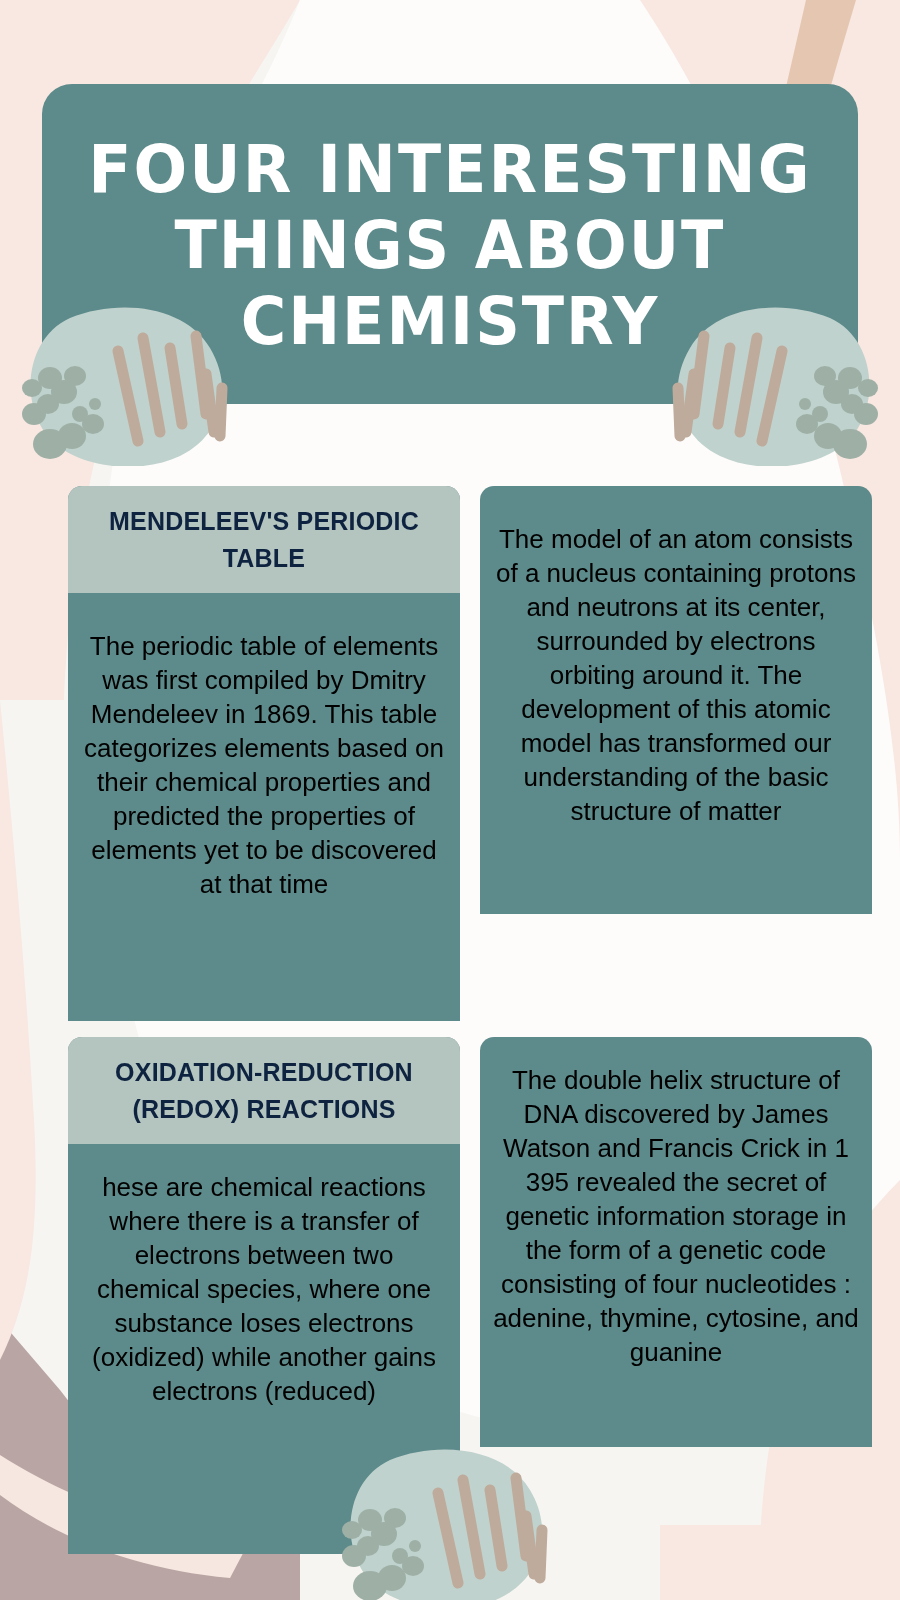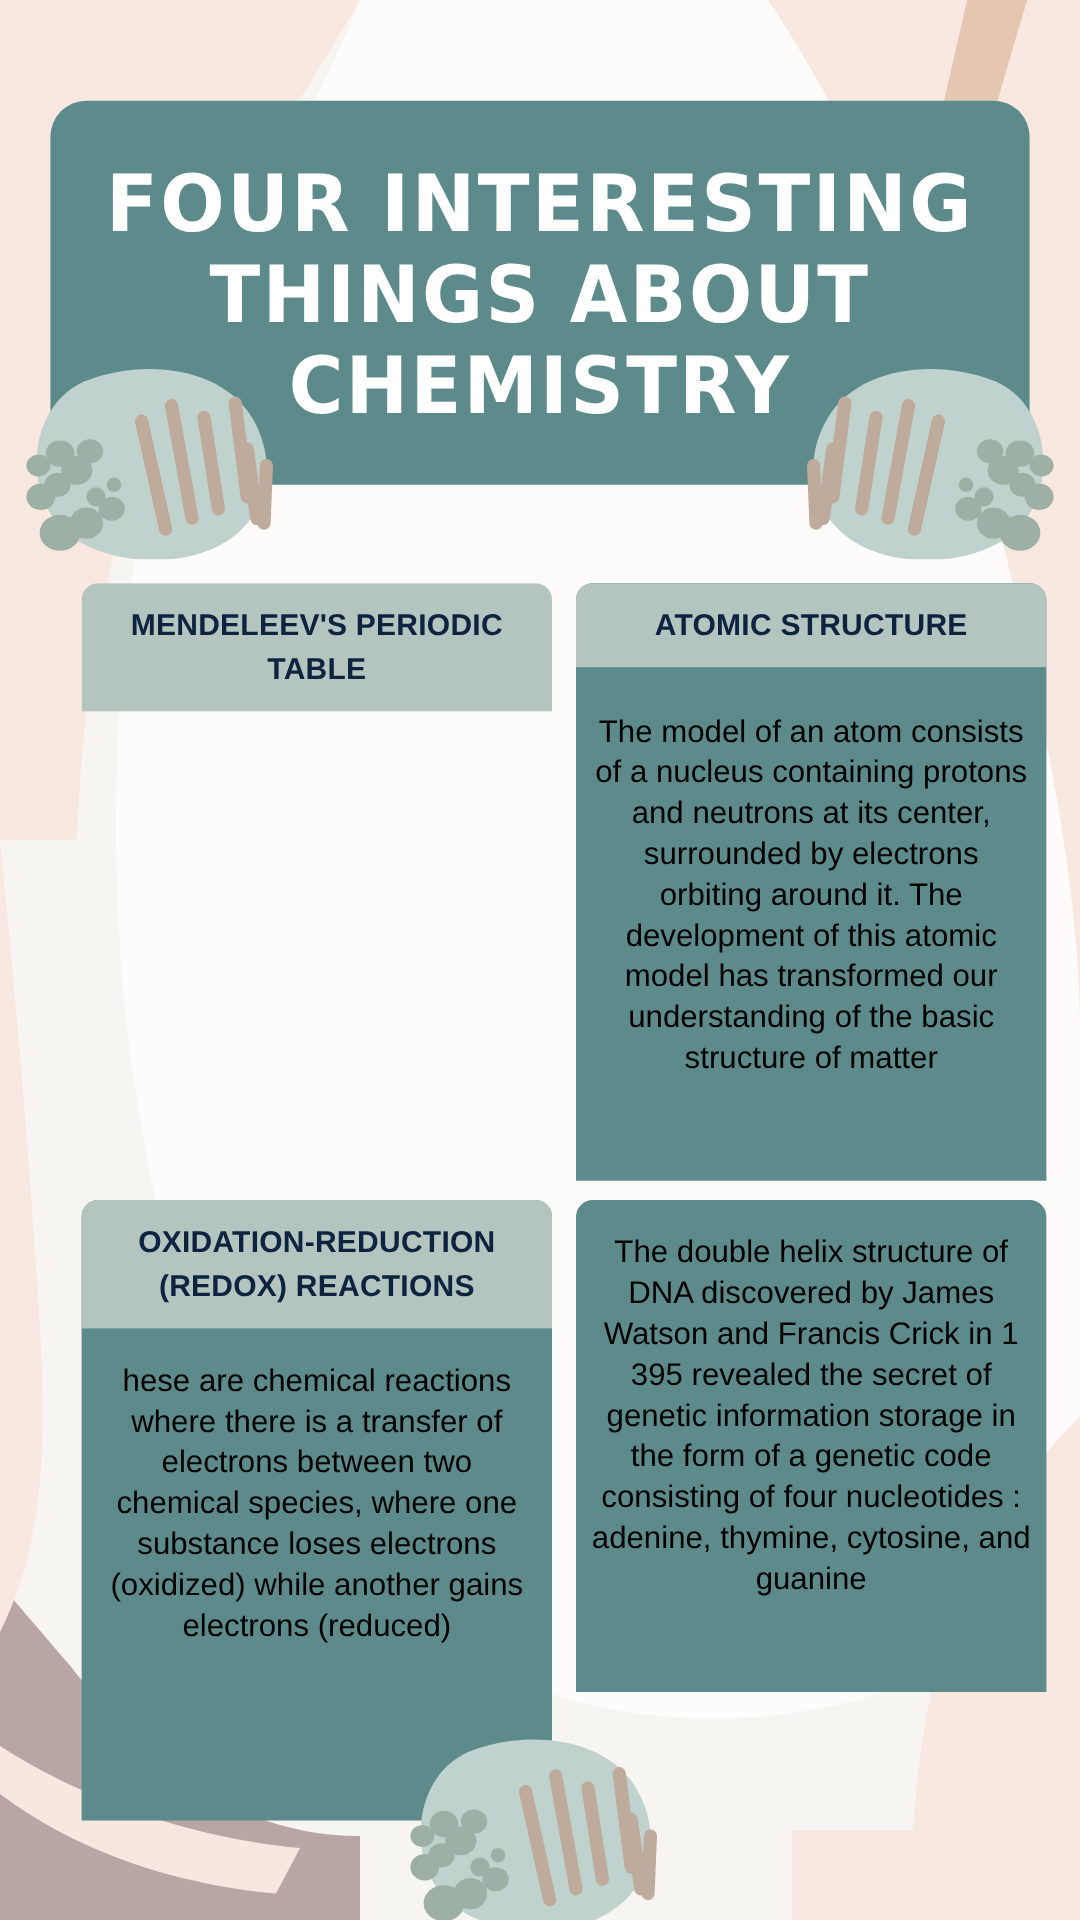--- a/index.html
+++ b/index.html
@@ -202,24 +202,24 @@
         </g>
       </g>
     </svg>
   </div>
 
   <div class="cards">
 
     <div class="card-row card-r1">
       <div class="card card-1">
         <div class="card-header">MENDELEEV'S PERIODIC TABLE</div>
+        <div class="card-body">The periodic table of elements was first compiled by Dmitry Mendeleev in 1869. This table categorizes elements based on their chemical properties and predicted the properties of elements yet to be discovered at that time</div>
       </div>
 
       <div class="card card-2">
-        <div class="card-header">ATOMIC STRUCTURE</div>
         <div class="card-body">The model of an atom consists of a nucleus containing protons and neutrons at its center, surrounded by electrons orbiting around it. The development of this atomic model has transformed our understanding of the basic structure of matter</div>
       </div>
     </div>
 
     <div class="card-row card-r2">
       <div class="card card-3">
         <div class="card-header">OXIDATION-REDUCTION (REDOX) REACTIONS</div>
         <div class="card-body">hese are chemical reactions where there is a transfer of electrons between two chemical species, where one substance loses electrons (oxidized) while another gains electrons (reduced)</div>
       </div>
 

